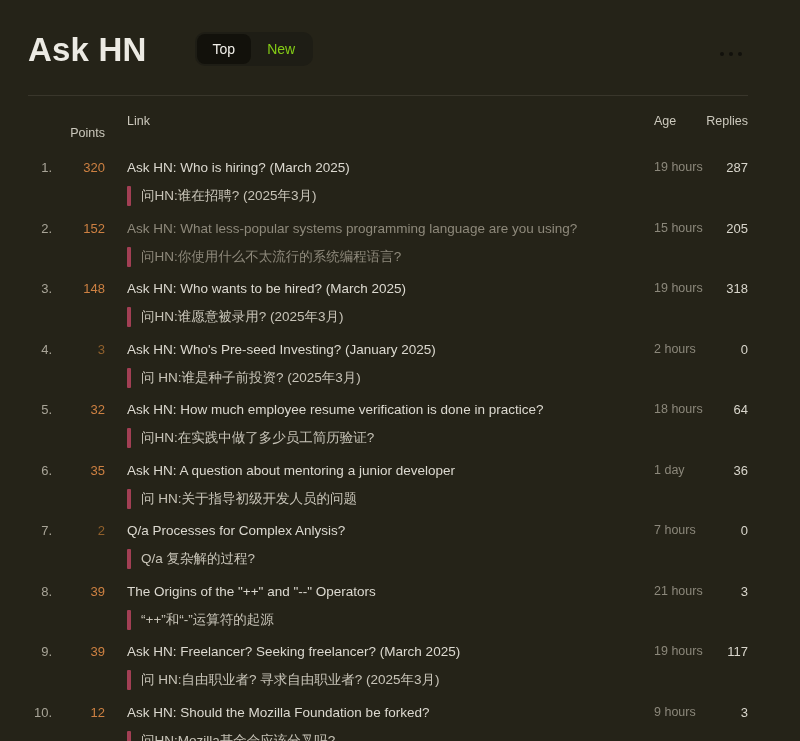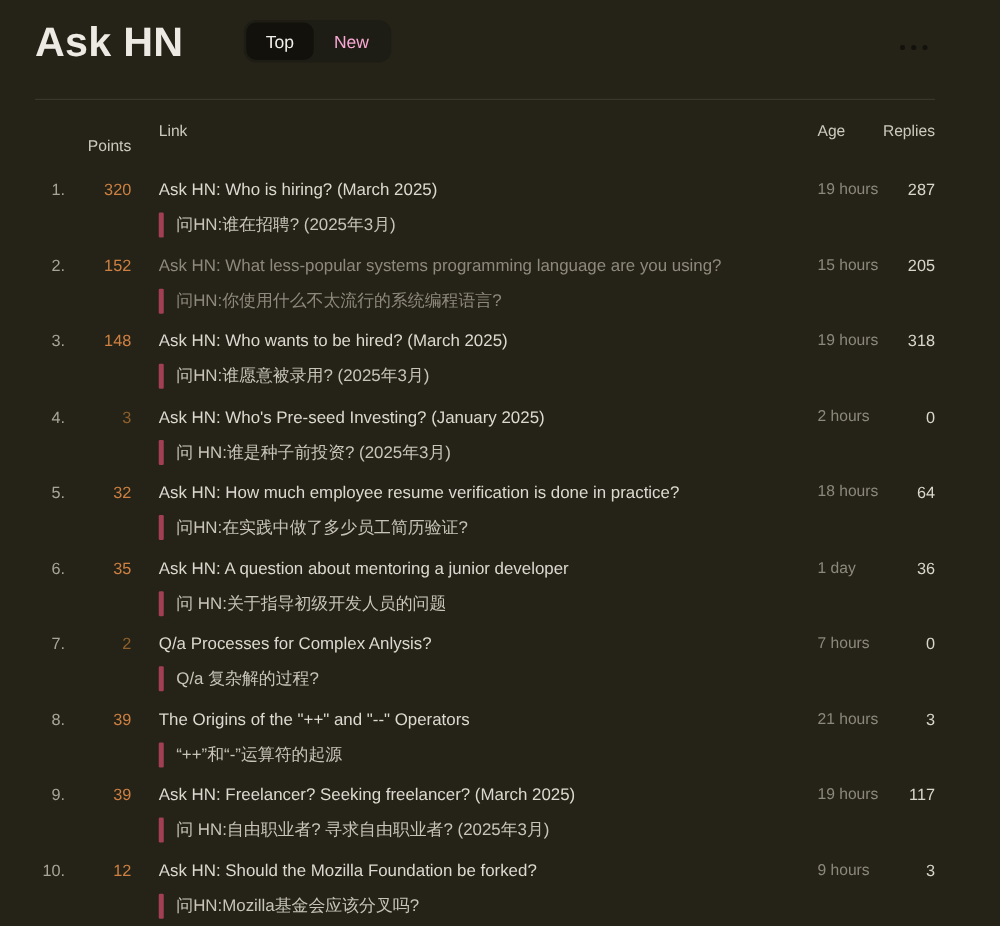--- a/index.html
+++ b/index.html
@@ -16,27 +16,27 @@
     --age:#8c887b;
     --replies:#d9d6cc;
   }
   *{margin:0;padding:0;box-sizing:border-box;}
   html,body{width:800px;height:741px;overflow:hidden;}
   body{
     background:var(--bg);
     font-family:"Liberation Sans","DejaVu Sans",sans-serif;
     color:var(--title);
   }
-  .page{width:776px;height:741px;padding:0 28px;}
+  .page{width:776px;height:741px;padding:16px 28px;}
 
   
   .topbar{display:flex;align-items:center;height:80px;border-bottom:1px solid var(--divider);position:relative;}
   .app-title{font-size:33px;font-weight:600;color:#eceae3;letter-spacing:.2px;margin-top:-12px;}
   .tabs{display:flex;align-items:flex-start;background:#1e1d15;border-radius:10px;padding:2px;margin-left:48px;margin-top:-14px;}
-  .tab{font-size:14px;padding:7px 16px;border-radius:8px;color:#f9a8d4;cursor:pointer;}
+  .tab{font-size:14px;padding:7px 16px;border-radius:8px;color:#84cc16;cursor:pointer;}
   .tab.active{background:#12110b;color:#f2f0ea;}
   .menu-dots{position:absolute;right:2px;top:32px;display:flex;gap:5px;cursor:pointer;padding:4px;}
   .menu-dots i{width:4px;height:4px;border-radius:50%;background:#12110c;display:block;}
 
   
   .grid{display:grid;grid-template-columns:24px 53px 1fr 52px 42px;align-items:start;}
   .col-rank{text-align:right;}
   .col-points{text-align:right;}
   .col-main{padding-left:22px;}
   .col-replies{text-align:right;}

